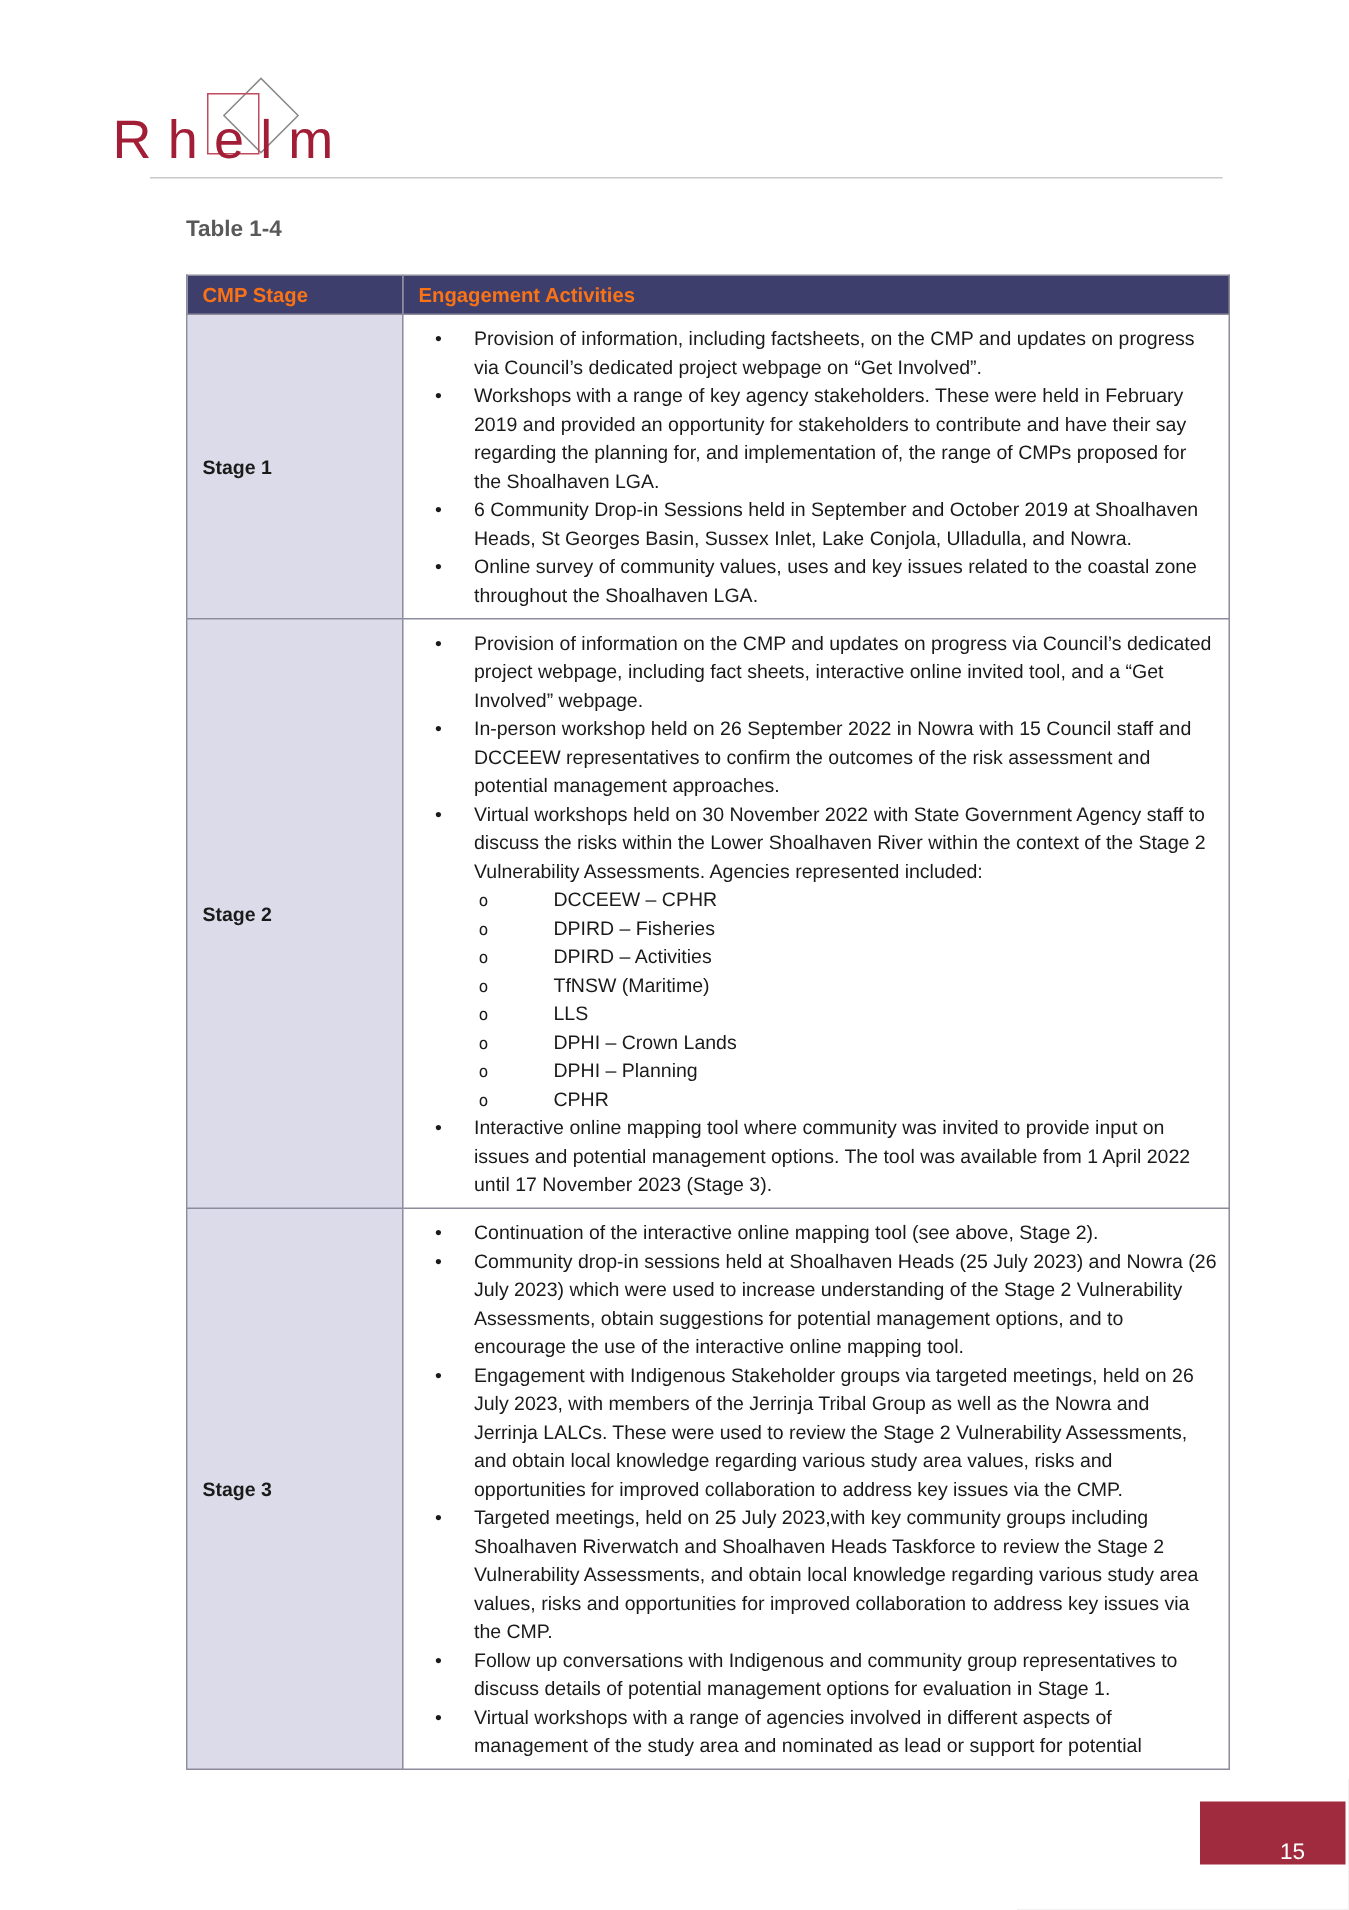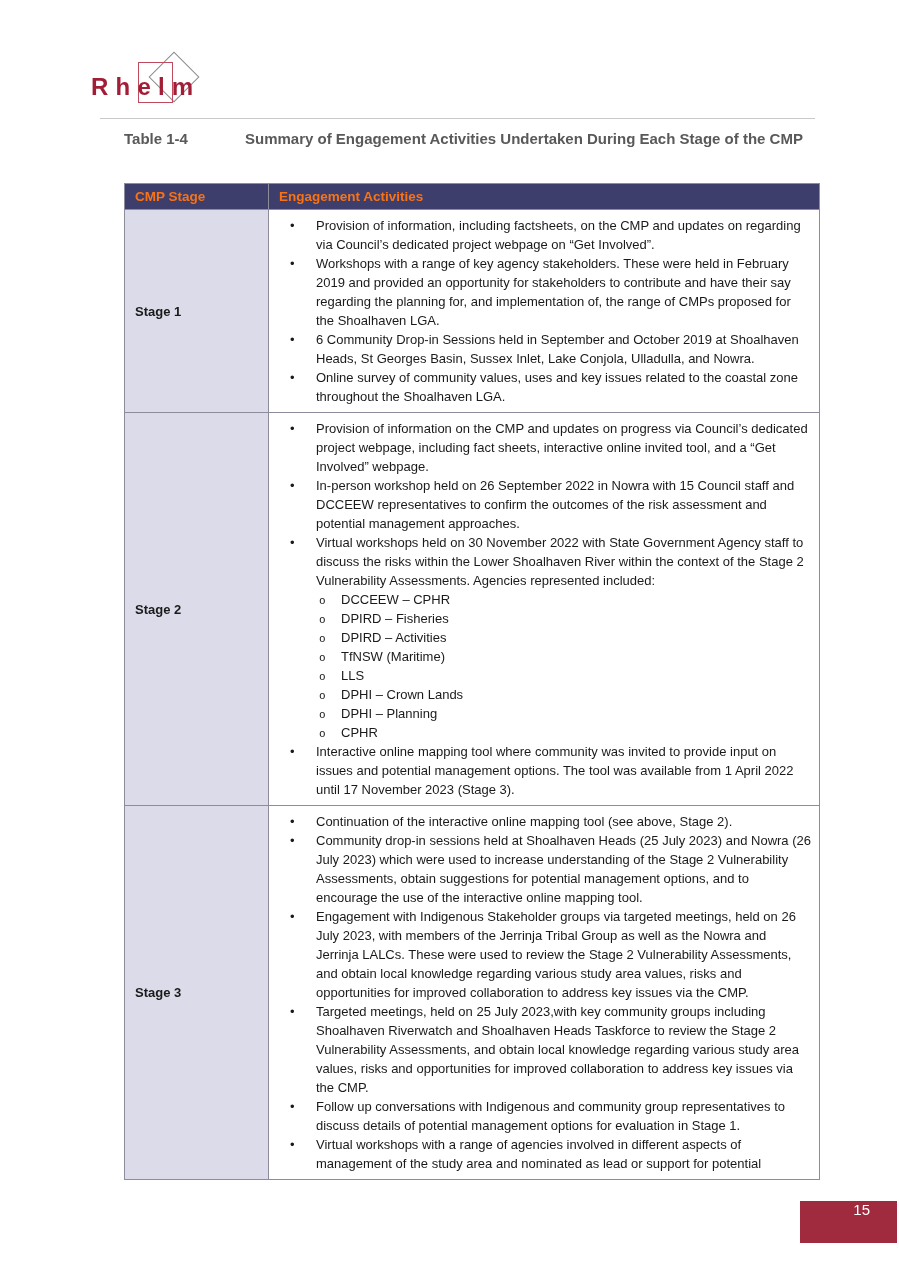--- a/index.html
+++ b/index.html
@@ -23,35 +23,35 @@
     color:var(--body-ink);
     overflow:hidden;
   }
 
   
   .logo{position:absolute;left:75px;top:45px;width:210px;height:75px;}
   .logo .shape{position:absolute;z-index:1;background:transparent;}
   .logo .square-red{left:63px;top:17px;width:35px;height:41px;border:1px solid #C04A5E;}
   .logo .diamond-gray{left:81px;top:14px;width:36px;height:36px;border:1px solid #8A8A8A;transform:rotate(45deg);}
   .logo .logo-text{
-    position:absolute;left:16px;top:30px;z-index:2;
-    font-size:24px;font-weight:bold;letter-spacing:0.30em;
+    position:absolute;left:0;top:30px;z-index:2;
+    font-size:36px;font-weight:normal;letter-spacing:0.30em;
     color:var(--brand-red);line-height:1;
   }
   .program-title{
     position:absolute;top:88px;right:99px;
     font-size:15px;color:var(--muted-gray);
   }
   .header-rule{
     position:absolute;top:118px;left:100px;width:715px;height:0;
     border-top:1px solid #C9C9C9;
   }
 
   
-  .caption{position:absolute;left:124px;top:130px;width:696px;font-size:15px;font-weight:bold;color:var(--caption-gray);}
+  .caption{position:absolute;left:124px;top:144px;width:696px;font-size:15px;font-weight:bold;color:var(--caption-gray);}
   .caption .caption-title{position:absolute;left:121px;top:0;}
 
   
   table.cmp-table{
     position:absolute;left:124px;top:183px;width:696px;
     border-collapse:collapse;table-layout:fixed;
     font-size:13px;line-height:19px;
   }
   .cmp-table th,.cmp-table td{border:1px solid var(--border-gray);vertical-align:middle;}
   .cmp-table thead th{
@@ -60,64 +60,63 @@
     padding:3px 10px;height:23px;
   }
   th.col-stage{width:144px;}
   td.stage-cell{
     background:var(--stage-lavender);
     font-weight:bold;padding:6px 10px;vertical-align:middle;
   }
   td.act-cell{background:#ffffff;padding:6px 8px 6px 0;vertical-align:top;}
   .bullet{position:relative;padding-left:47px;}
   .bullet::before{content:"\2022";position:absolute;left:21px;top:0;}
-  .sub-bullet{position:relative;padding-left:72px;}
+  .sub-bullet{position:relative;padding-left:100px;}
   .sub-bullet::before{
     content:"o";position:absolute;left:50px;top:1px;
     font-family:"DejaVu Sans Mono",monospace;font-size:11px;
   }
 
   
   .page-number-box{
     position:absolute;left:800px;top:1201px;right:2px;height:42px;
     background:var(--footer-red);color:#ffffff;
-    display:flex;align-items:flex-start;justify-content:flex-end;
+    display:flex;align-items:flex-end;justify-content:flex-end;
     padding-right:27px;font-size:15px;
   }
 </style>
 </head>
 <body>
 
 <div class="page">
 
   <div class="logo">
     <span class="shape diamond-gray"></span>
     <span class="shape square-red"></span>
     <span class="logo-text">Rhelm</span>
   </div>
 
   <div class="header-rule"></div>
 
   <div class="caption">
     <span class="caption-label">Table 1-4</span>
-    <span class="caption-title">Summary of Engagement Activities Undertaken During Each Stage of the CMP</span>
   </div>
 
   <table class="cmp-table">
     <thead>
       <tr>
         <th class="col-stage">CMP Stage</th>
         <th class="col-act">Engagement Activities</th>
       </tr>
     </thead>
     <tbody>
         <tr>
           <td class="stage-cell">Stage 1</td>
           <td class="act-cell">
-            <div class="bullet">Provision of information, including factsheets, on the CMP and updates on regarding via Council’s dedicated project webpage on “Get Involved”.</div>
+            <div class="bullet">Provision of information, including factsheets, on the CMP and updates on progress via Council’s dedicated project webpage on “Get Involved”.</div>
             <div class="bullet">Workshops with a range of key agency stakeholders. These were held in February 2019 and provided an opportunity for stakeholders to contribute and have their say regarding the planning for, and implementation of, the range of CMPs proposed for the Shoalhaven LGA.</div>
             <div class="bullet">6 Community Drop-in Sessions held in September and October 2019 at Shoalhaven Heads, St Georges Basin, Sussex Inlet, Lake Conjola, Ulladulla, and Nowra.</div>
             <div class="bullet">Online survey of community values, uses and key issues related to the coastal zone throughout the Shoalhaven LGA.</div>
           </td>
         </tr>
         <tr>
           <td class="stage-cell">Stage 2</td>
           <td class="act-cell">
             <div class="bullet">Provision of information on the CMP and updates on progress via Council’s dedicated project webpage, including fact sheets, interactive online invited tool, and a “Get Involved” webpage.</div>
             <div class="bullet">In-person workshop held on 26 September 2022 in Nowra with 15 Council staff and DCCEEW representatives to confirm the outcomes of the risk assessment and potential management approaches.</div>

